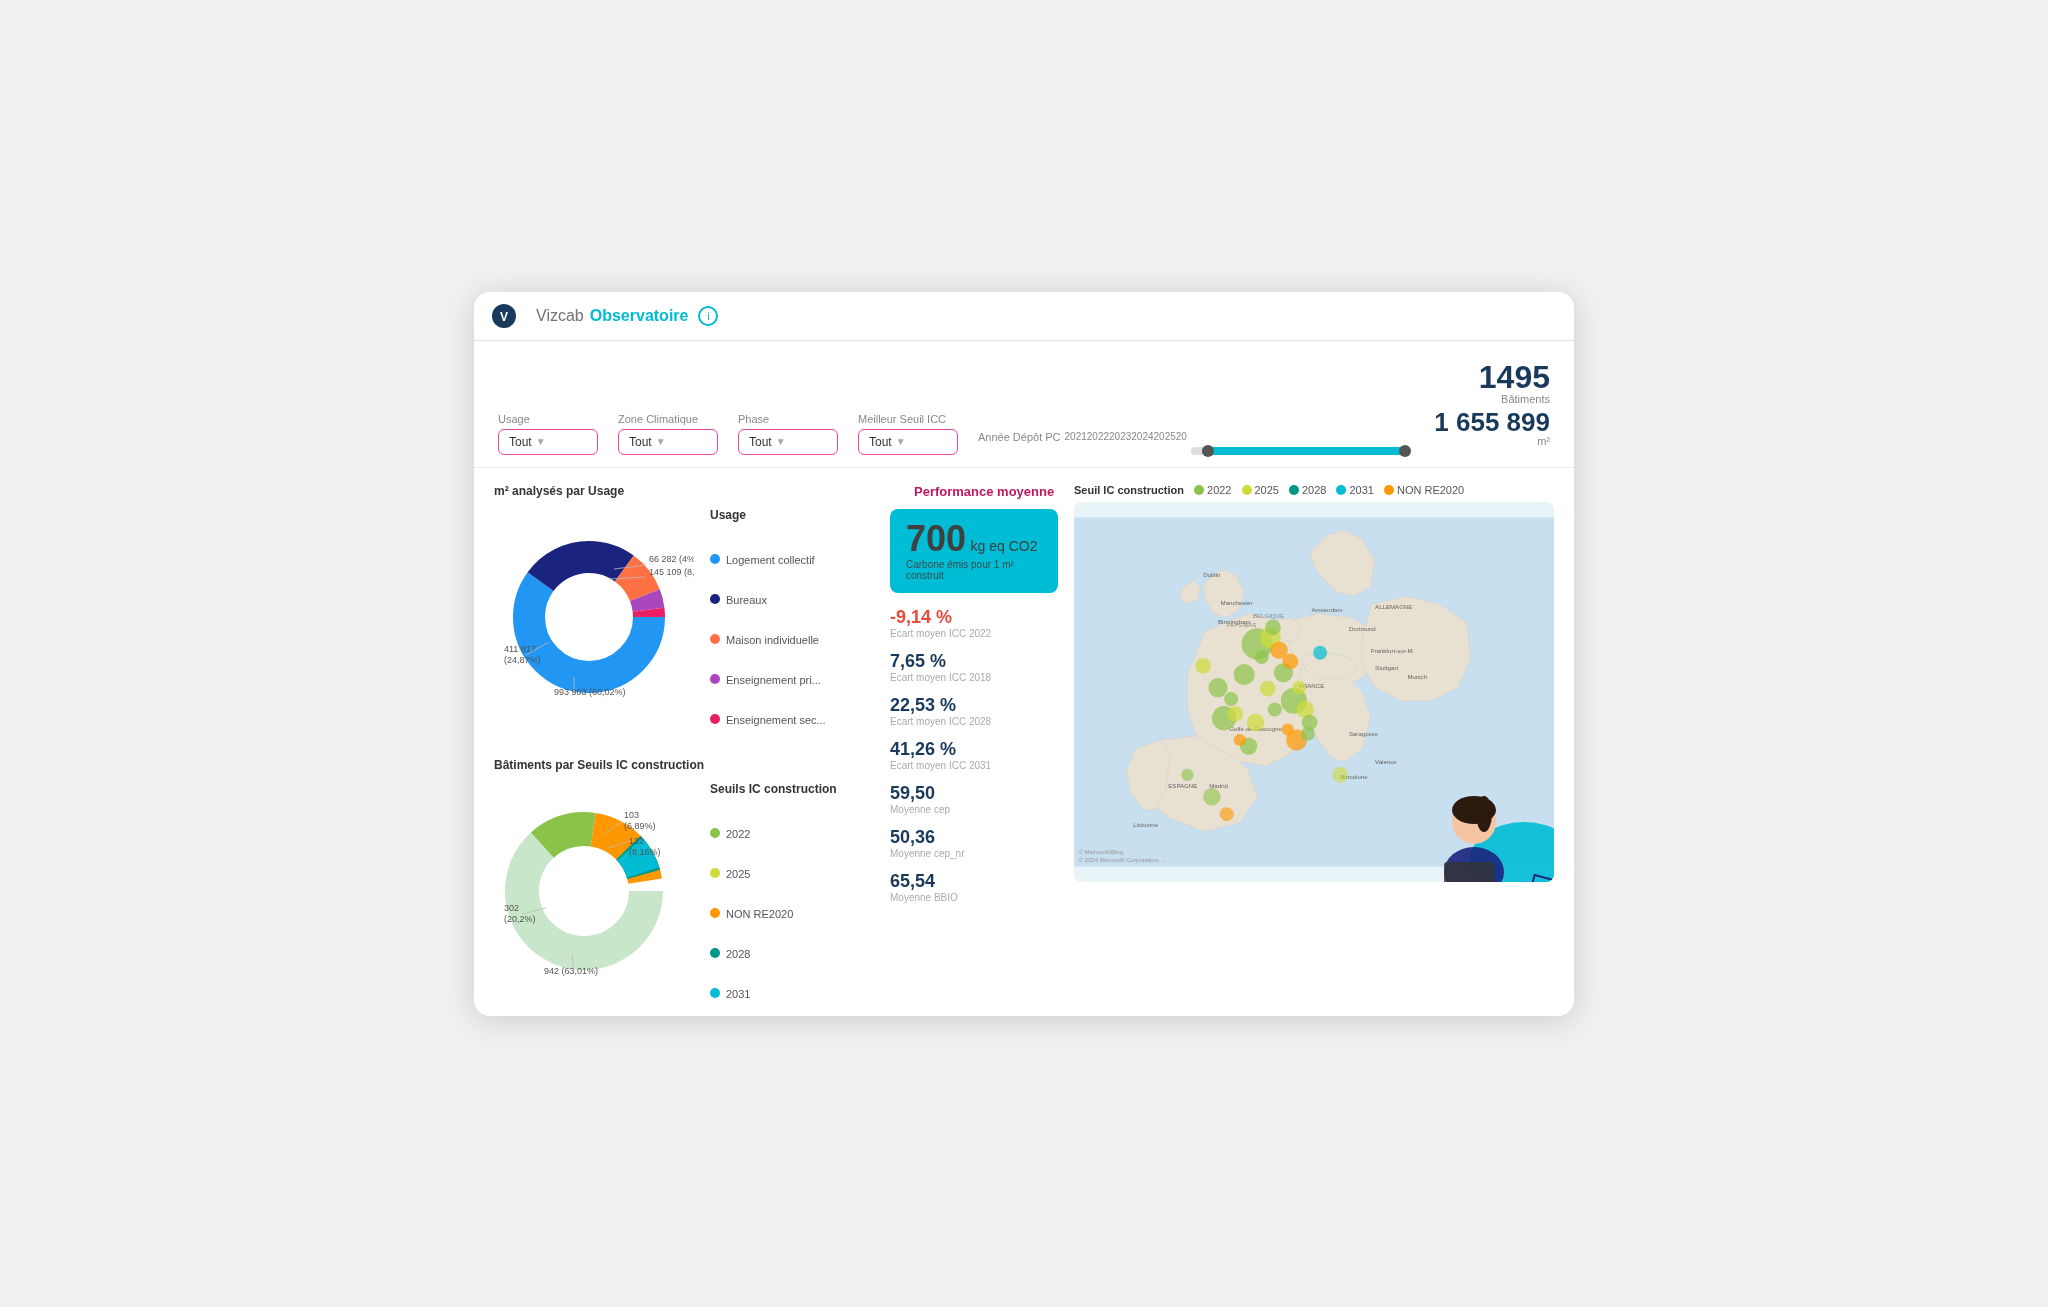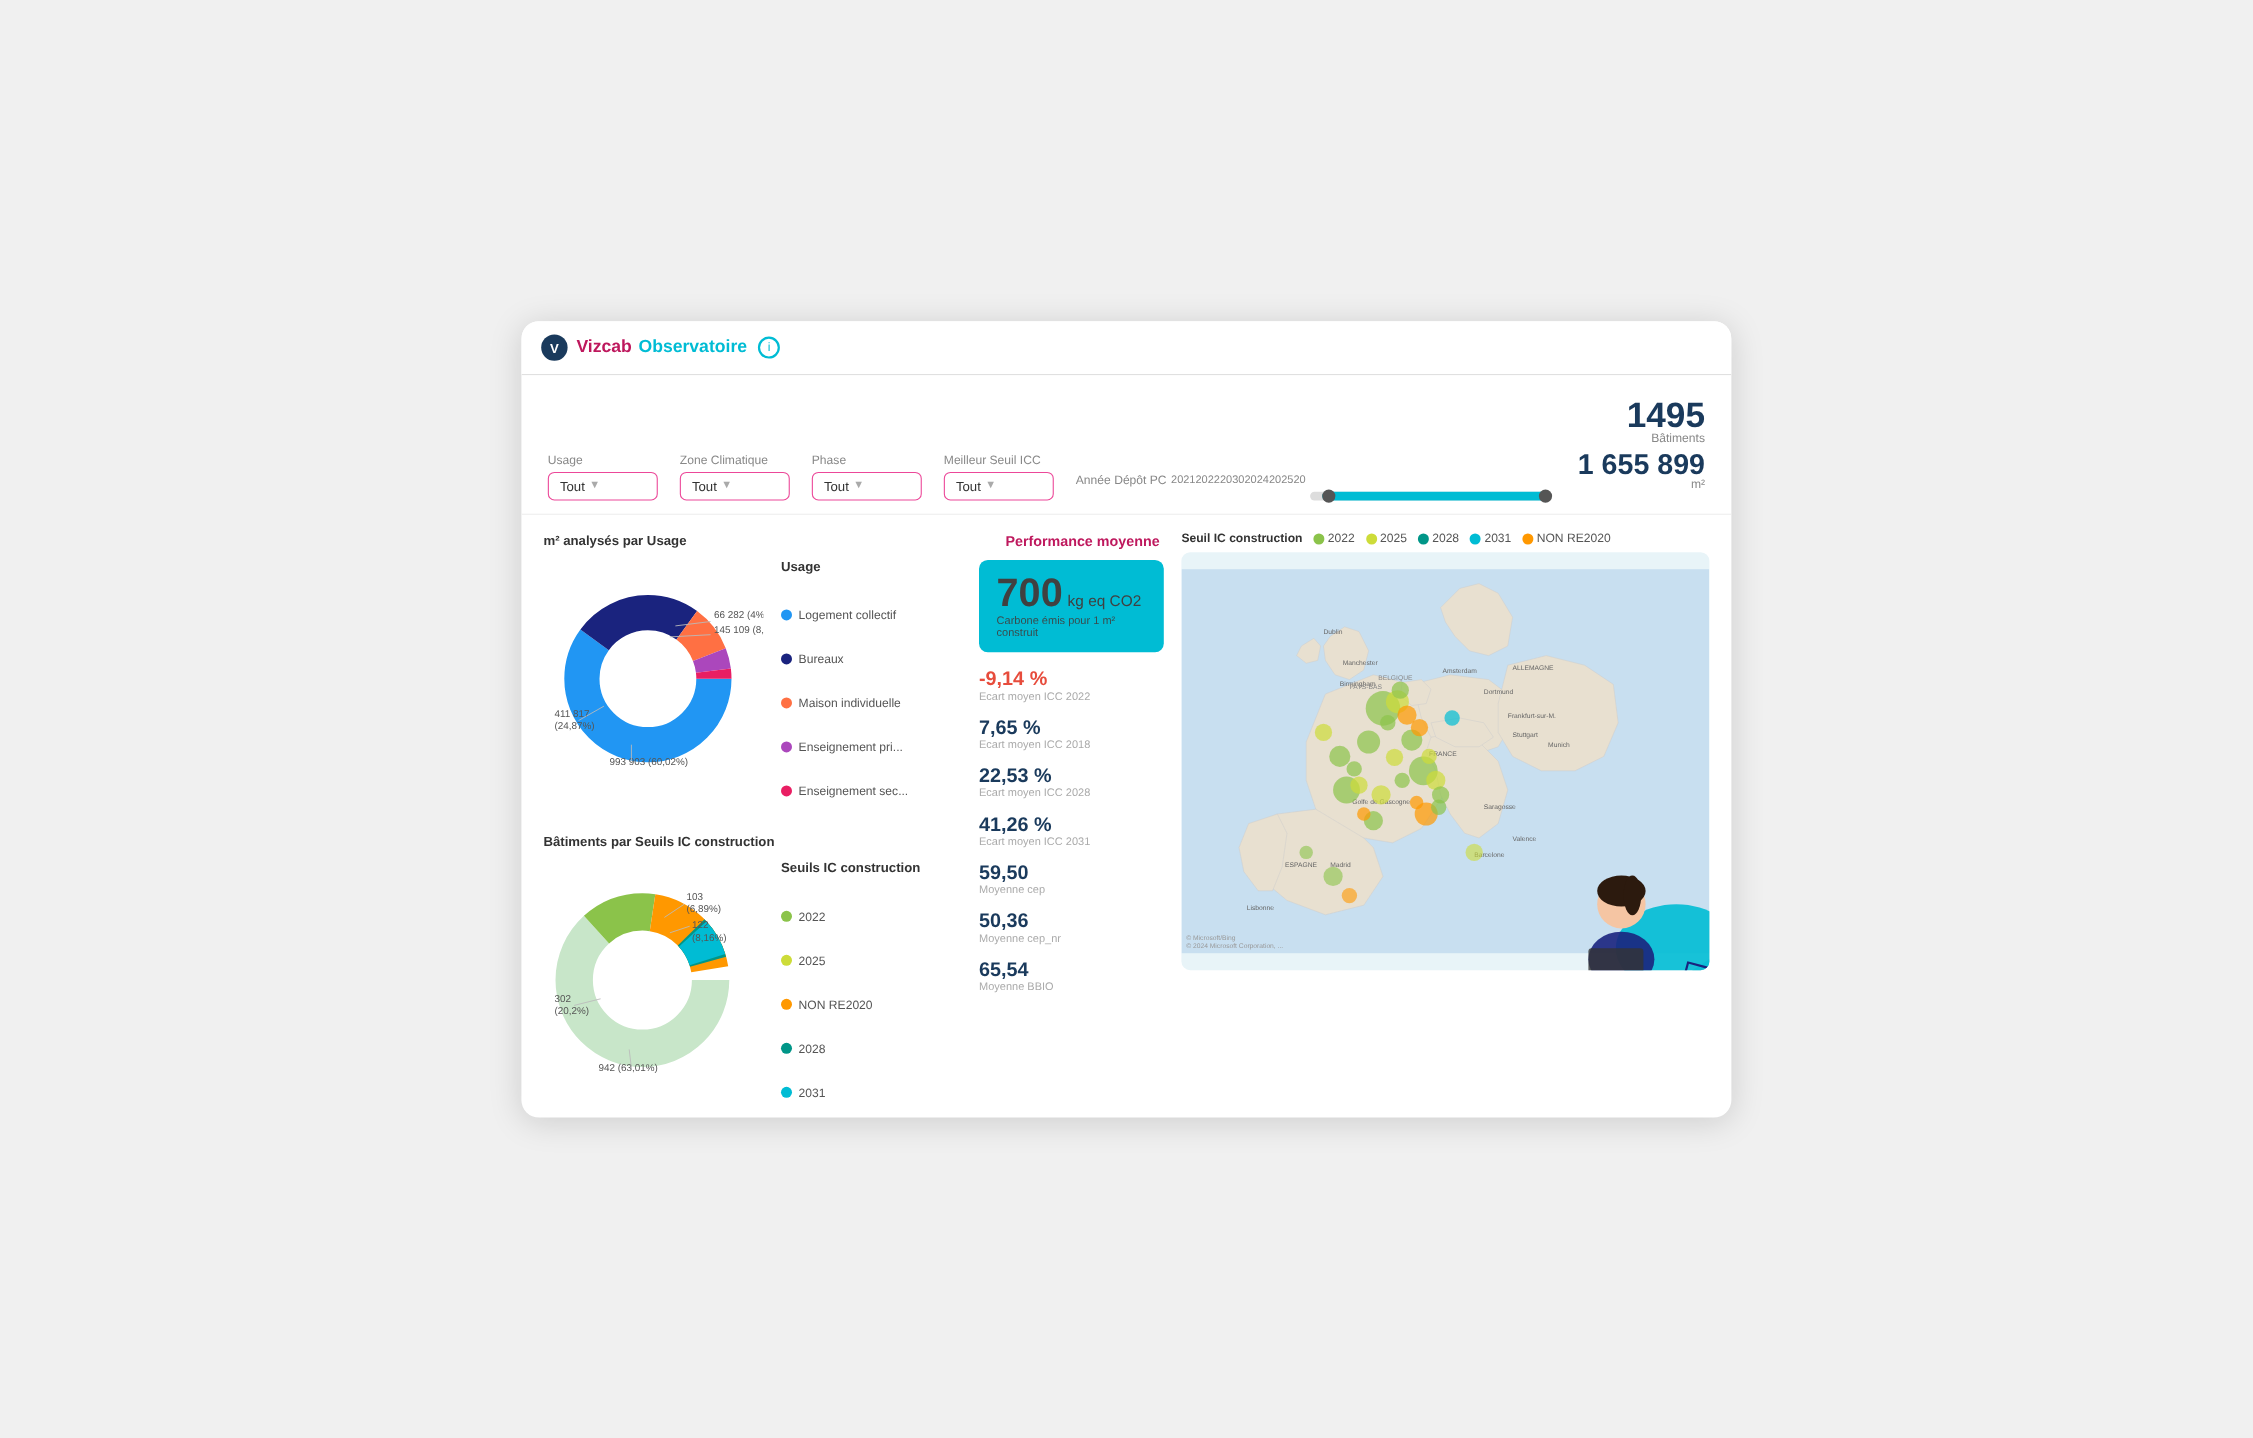--- a/index.html
+++ b/index.html
@@ -30,23 +30,24 @@
       display: flex;
       align-items: center;
       padding: 10px 16px;
       gap: 6px;
     }
     .logo-icon {
       width: 28px;
       height: 28px;
     }
     .logo-vizcab {
-      font-weight: 700;
+      font-weight: 400;
       font-size: 16px;
-      color: #be185d;
+      color: #737373;
+      margin-left: 12px;
     }
     .logo-observatoire {
       font-weight: 600;
       font-size: 16px;
       color: #00bcd4;
     }
     .info-icon {
       width: 20px;
       height: 20px;
       border-radius: 50%;
@@ -381,21 +382,21 @@
       <div class="filter-select">
         <span>Tout</span>
         <span class="chevron">▼</span>
       </div>
     </div>
     <div class="slider-group">
       <span class="filter-label">Année Dépôt PC</span>
       <div class="slider-years">
         <span>2021</span>
         <span>2022</span>
-        <span>2030</span>
+        <span>2023</span>
         <span>2024</span>
         <span>2025</span>
         <span>20</span>
       </div>
       <div class="slider-track">
         <div class="slider-fill"></div>
         <div class="slider-thumb" style="left: 5%"></div>
         <div class="slider-thumb" style="right: 0%"></div>
       </div>
     </div>

